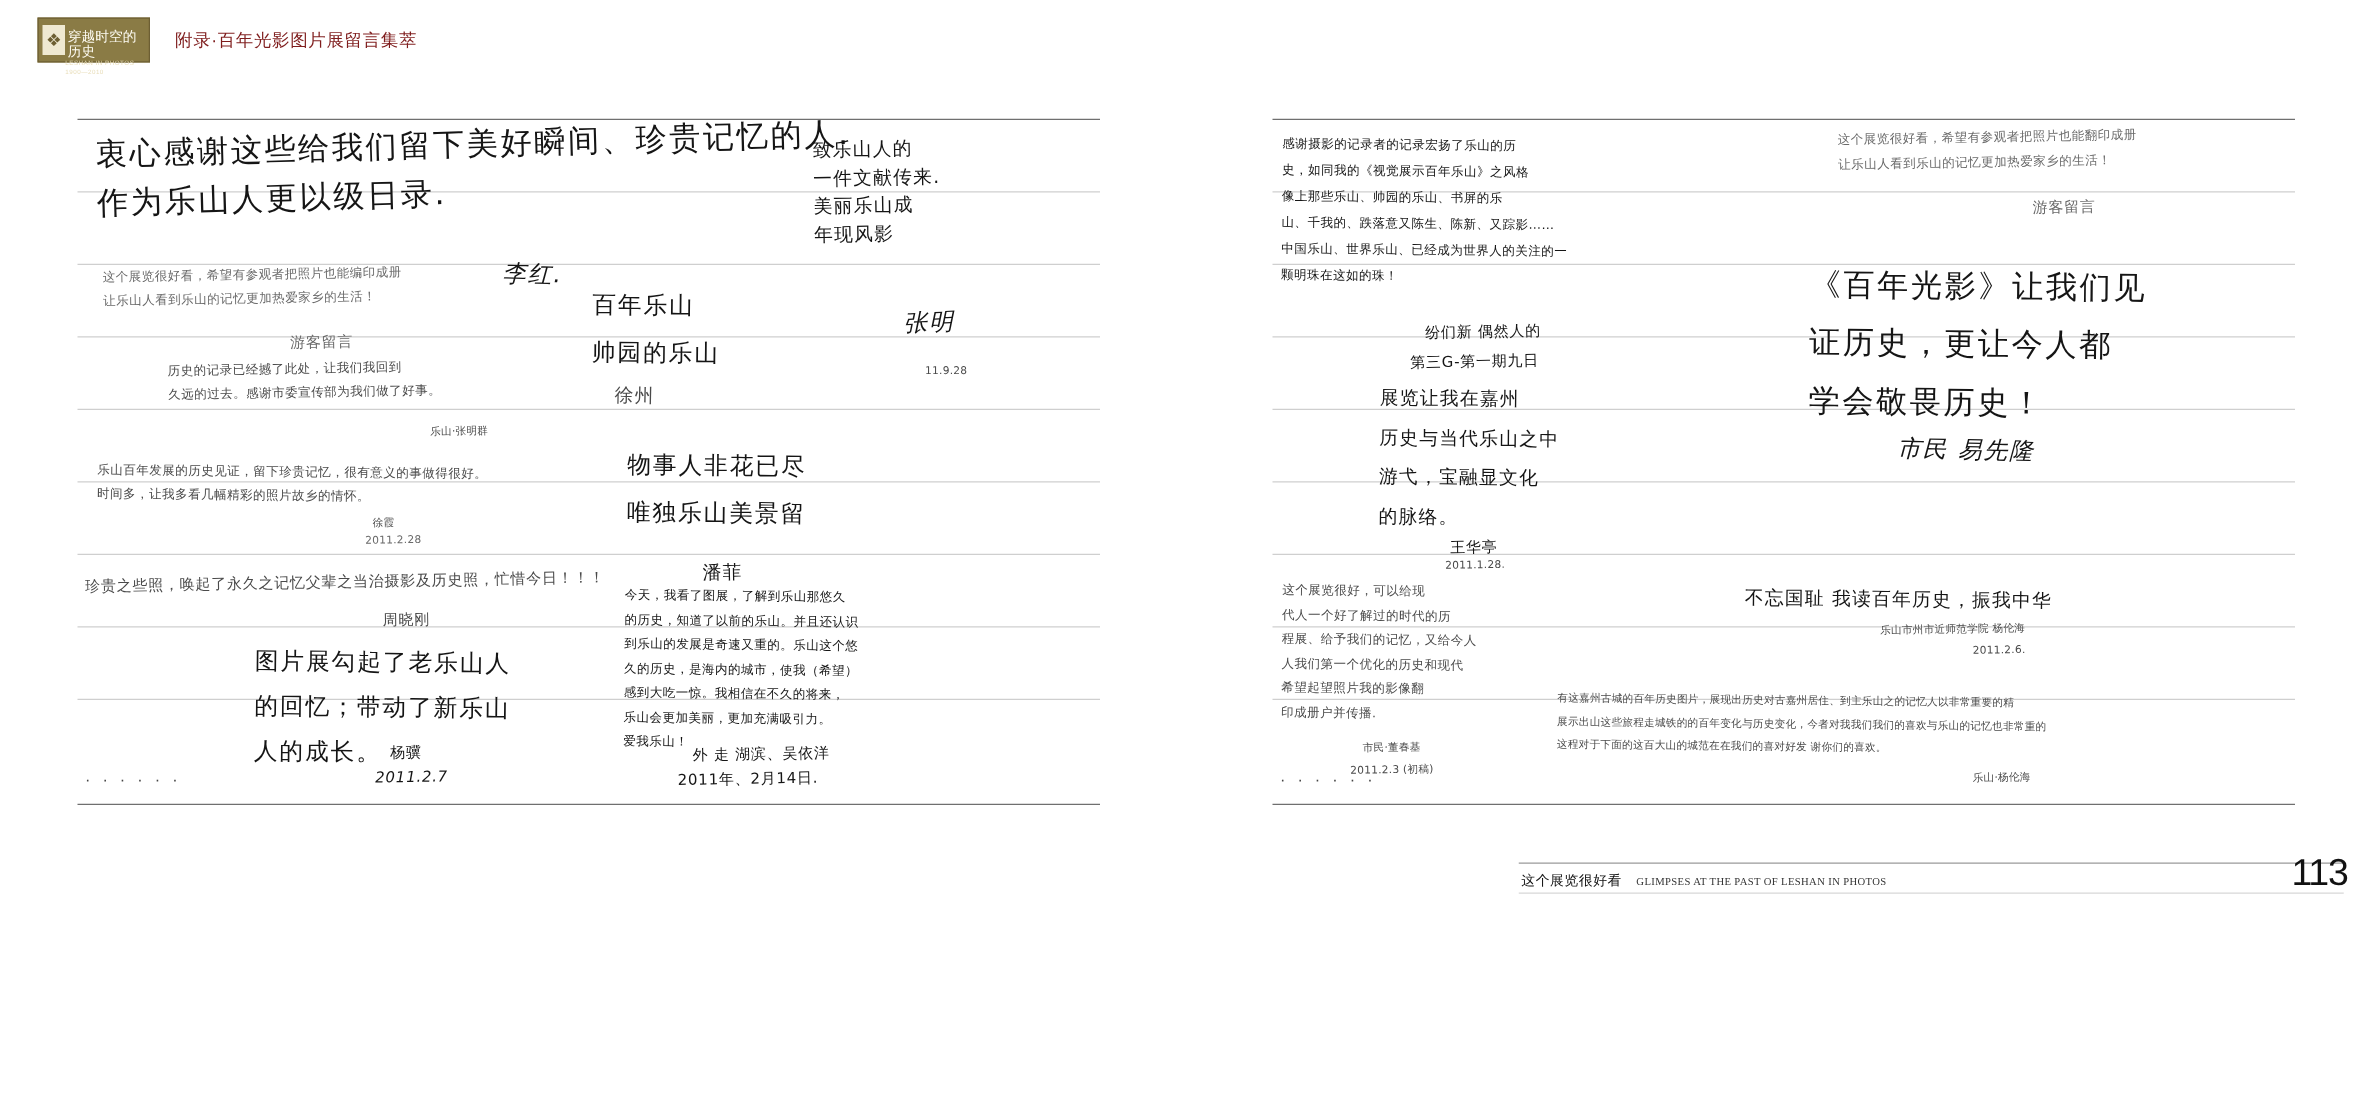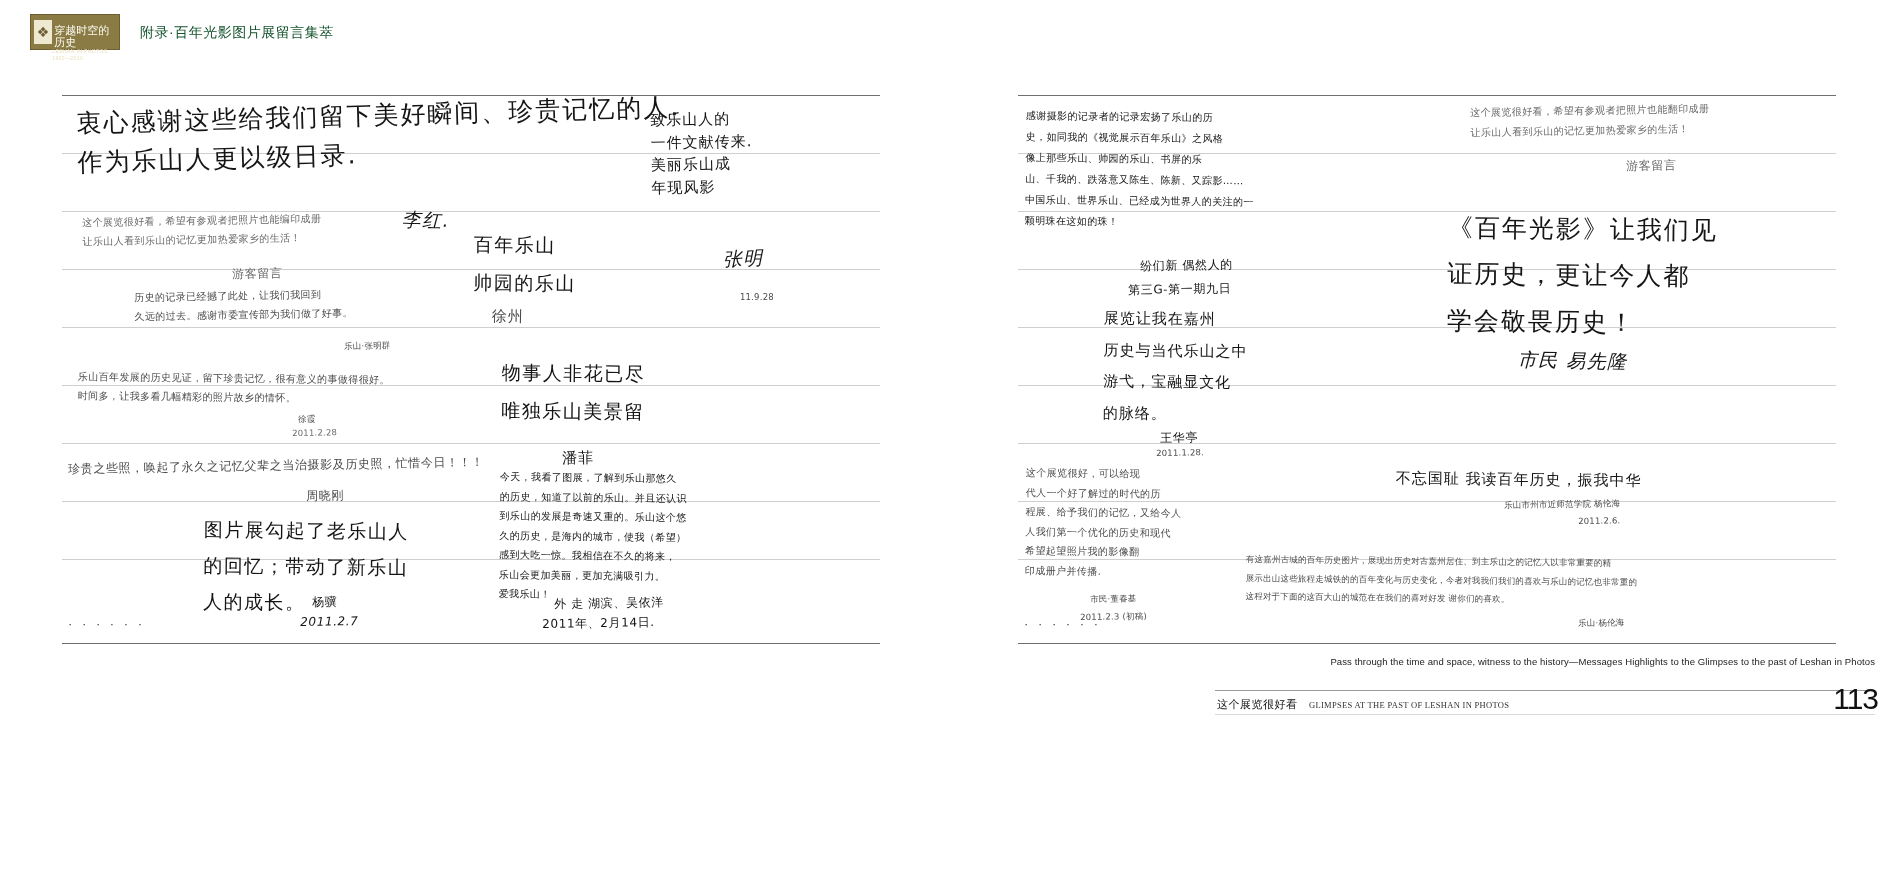--- a/index.html
+++ b/index.html
@@ -57,21 +57,21 @@
   .logo-sub {
     color: #e8ddb8;
     font-size: 5px;
     letter-spacing: .4px;
     line-height: 7px;
   }
   .header-title {
     position: absolute;
     left: 140px; top: 24px;
     font-size: 14px;
-    color: #14532d;
+    color: #7f1d1d;
     letter-spacing: .5px;
   }
 
   
   .spread {
     position: absolute;
     top: 95px;
     width: 818px;
     height: 550px;
   }
@@ -311,21 +311,20 @@
     <div class="hw xtiny sk2 ink-grey" style="left:560px; top:420px;">2011.2.6.</div>
 
     <div class="hw xtiny sk5 ink-grey" style="left:228px; top:455px; line-height:2.2;">有这嘉州古城的百年历史图片，展现出历史对古嘉州居住、到主乐山之的记忆人以非常重要的精
 展示出山这些旅程走城铁的的百年变化与历史变化，今者对我我们我们的喜欢与乐山的记忆也非常重的
 这程对于下面的这百大山的城范在在我们的喜对好发 谢你们的喜欢。</div>
     <div class="hw xtiny sk2 ink-grey" style="left:560px; top:522px;">乐山·杨伦海</div>
 
     <div class="dots">· · · · · ·</div>
   </div>
 
-  <div class="footer-en">Pass through the time and space, witness to the history—Messages Highlights to the Glimpses to the past of Leshan in Photos</div>
   <div class="footer-bar"></div>
   <div class="footer-zh">
     <span>这个展览很好看</span>
     <span class="en">GLIMPSES AT THE PAST OF LESHAN IN PHOTOS</span>
   </div>
   <div class="page-edge"></div>
   <div class="folio">113</div>
 
 </div>
 

